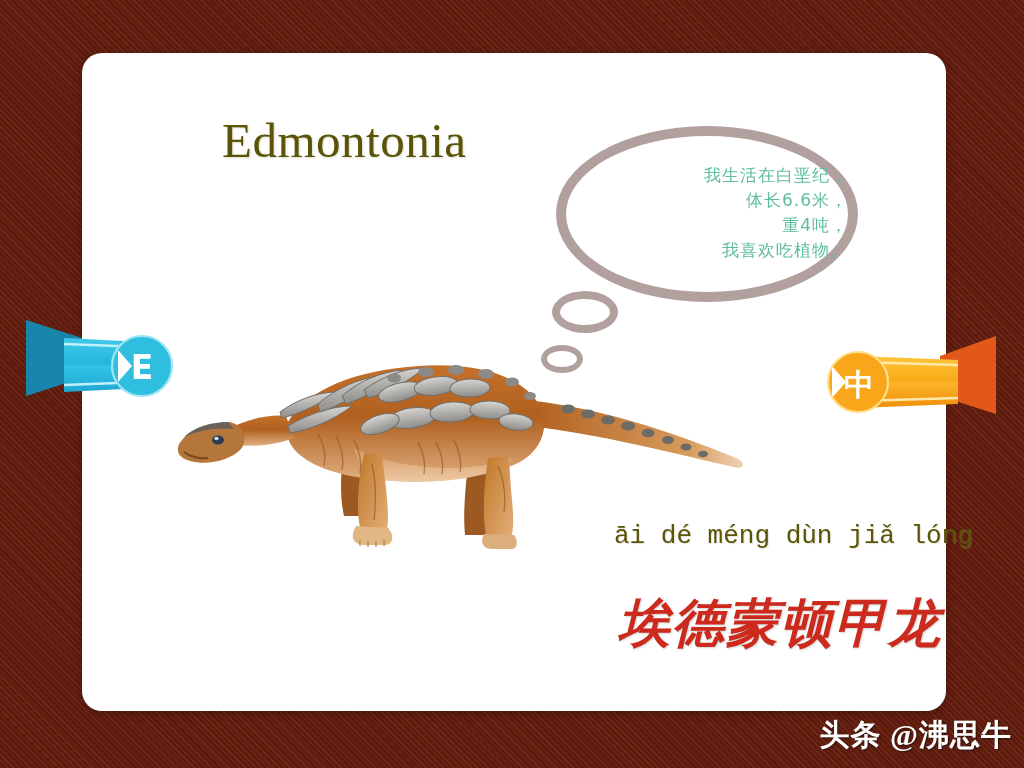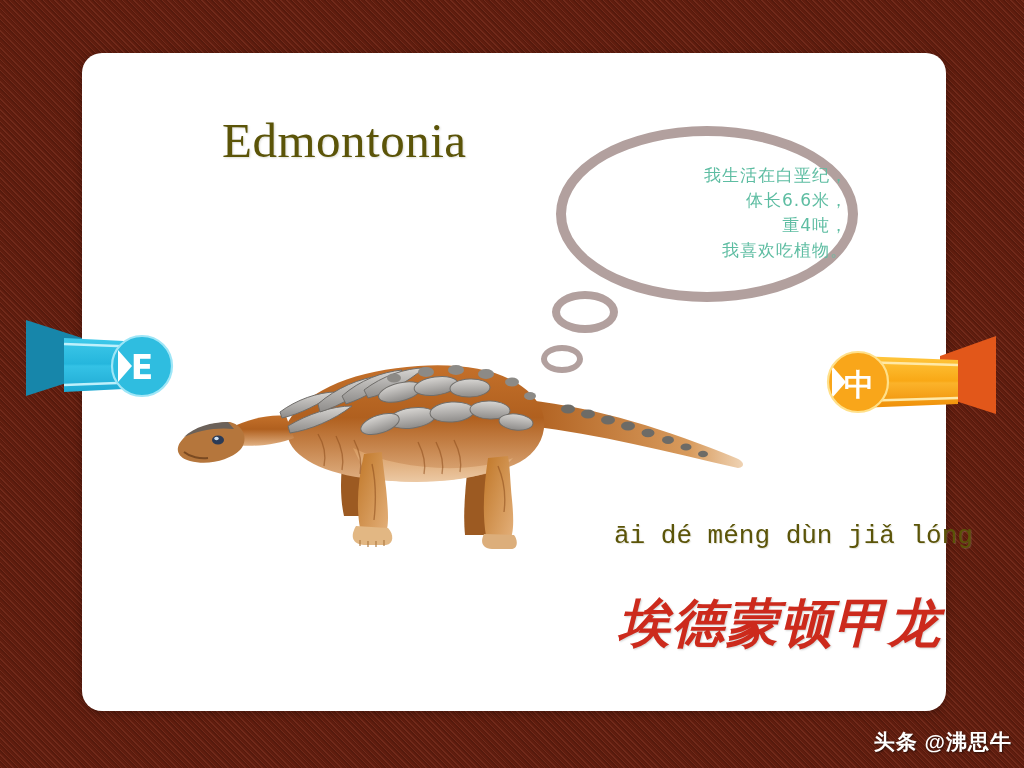--- a/index.html
+++ b/index.html
@@ -139,23 +139,23 @@
     text-shadow: 1px 1px 2px rgba(0,0,0,0.18);
     margin-top: 36px;
   }
 
   
   #watermark {
     position: absolute;
     right: 20px;
     bottom: 12px;
     color: #ffffff;
-    font-size: 21px;
+    font-size: 30px;
     font-weight: bold;
-    font-family: Liberation Sans, sans-serif;
+    font-family: Liberation Serif, serif;
     letter-spacing: 1px;
     text-shadow: 1px 1px 2px rgba(0,0,0,0.55);
     white-space: nowrap;
   }
 </style>
 </head>
 <body>
 
 <div id="stage">
 

